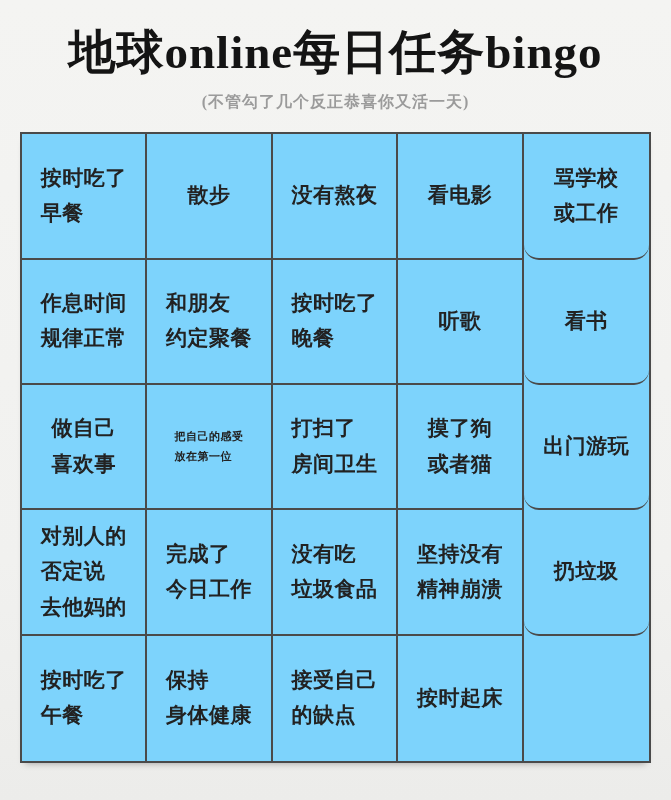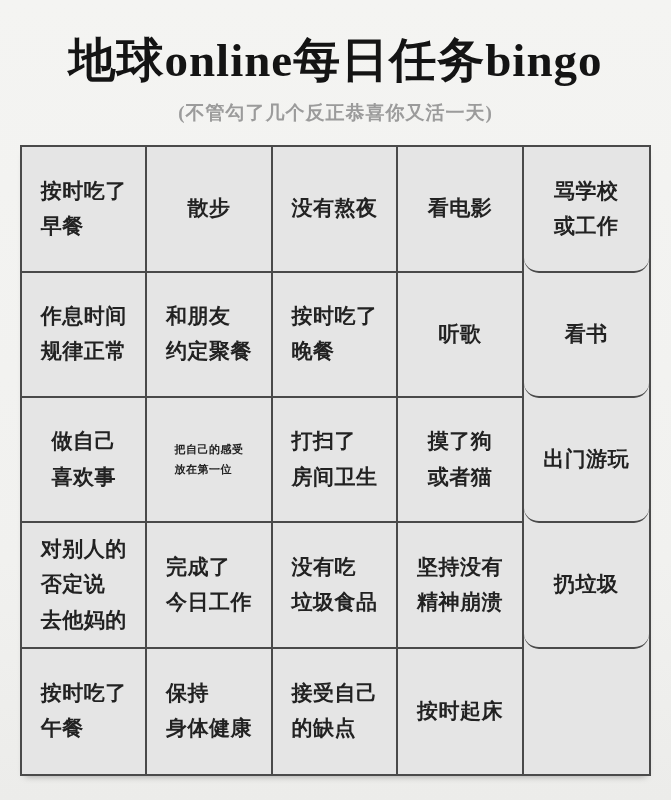--- a/index.html
+++ b/index.html
@@ -11,48 +11,48 @@
     height: 800px;
     background: linear-gradient(180deg, #f4f4f2 0%, #f1f1ef 70%, #ececea 100%);
     font-family: "Liberation Serif", "DejaVu Serif", serif;
     color: #1a1a1a;
     overflow: hidden;
   }
   .page {
     width: 671px;
     height: 800px;
     box-sizing: border-box;
-    padding-top: 26px;
+    padding-top: 18px;
   }
   h1.title {
     margin: 0;
     text-align: center;
     font-size: 47px;
     font-weight: bold;
     letter-spacing: 1px;
     color: #141414;
     line-height: 1.45;
   }
   .subtitle {
     margin-top: 6px;
     text-align: center;
-    font-size: 19px;
+    font-size: 16px;
     font-weight: bold;
     letter-spacing: 1px;
     color: #9b9b9b;
   }
   .grid {
     width: 627px;
     height: 627px;
     margin: 19px auto 0 auto;
     display: grid;
     grid-template-columns: repeat(5, 1fr);
     grid-template-rows: repeat(5, 1fr);
     border: 2px solid #4a4a4a;
-    background: #e5e5e5;
+    background: #7dd3fc;
     box-shadow: 0 5px 7px -5px rgba(0,0,0,0.35);
   }
   .cell {
     border-right: 2px solid #4a4a4a;
     border-bottom: 2px solid #4a4a4a;
     display: flex;
     align-items: center;
     justify-content: center;
     box-sizing: border-box;
     padding: 4px 6px;

